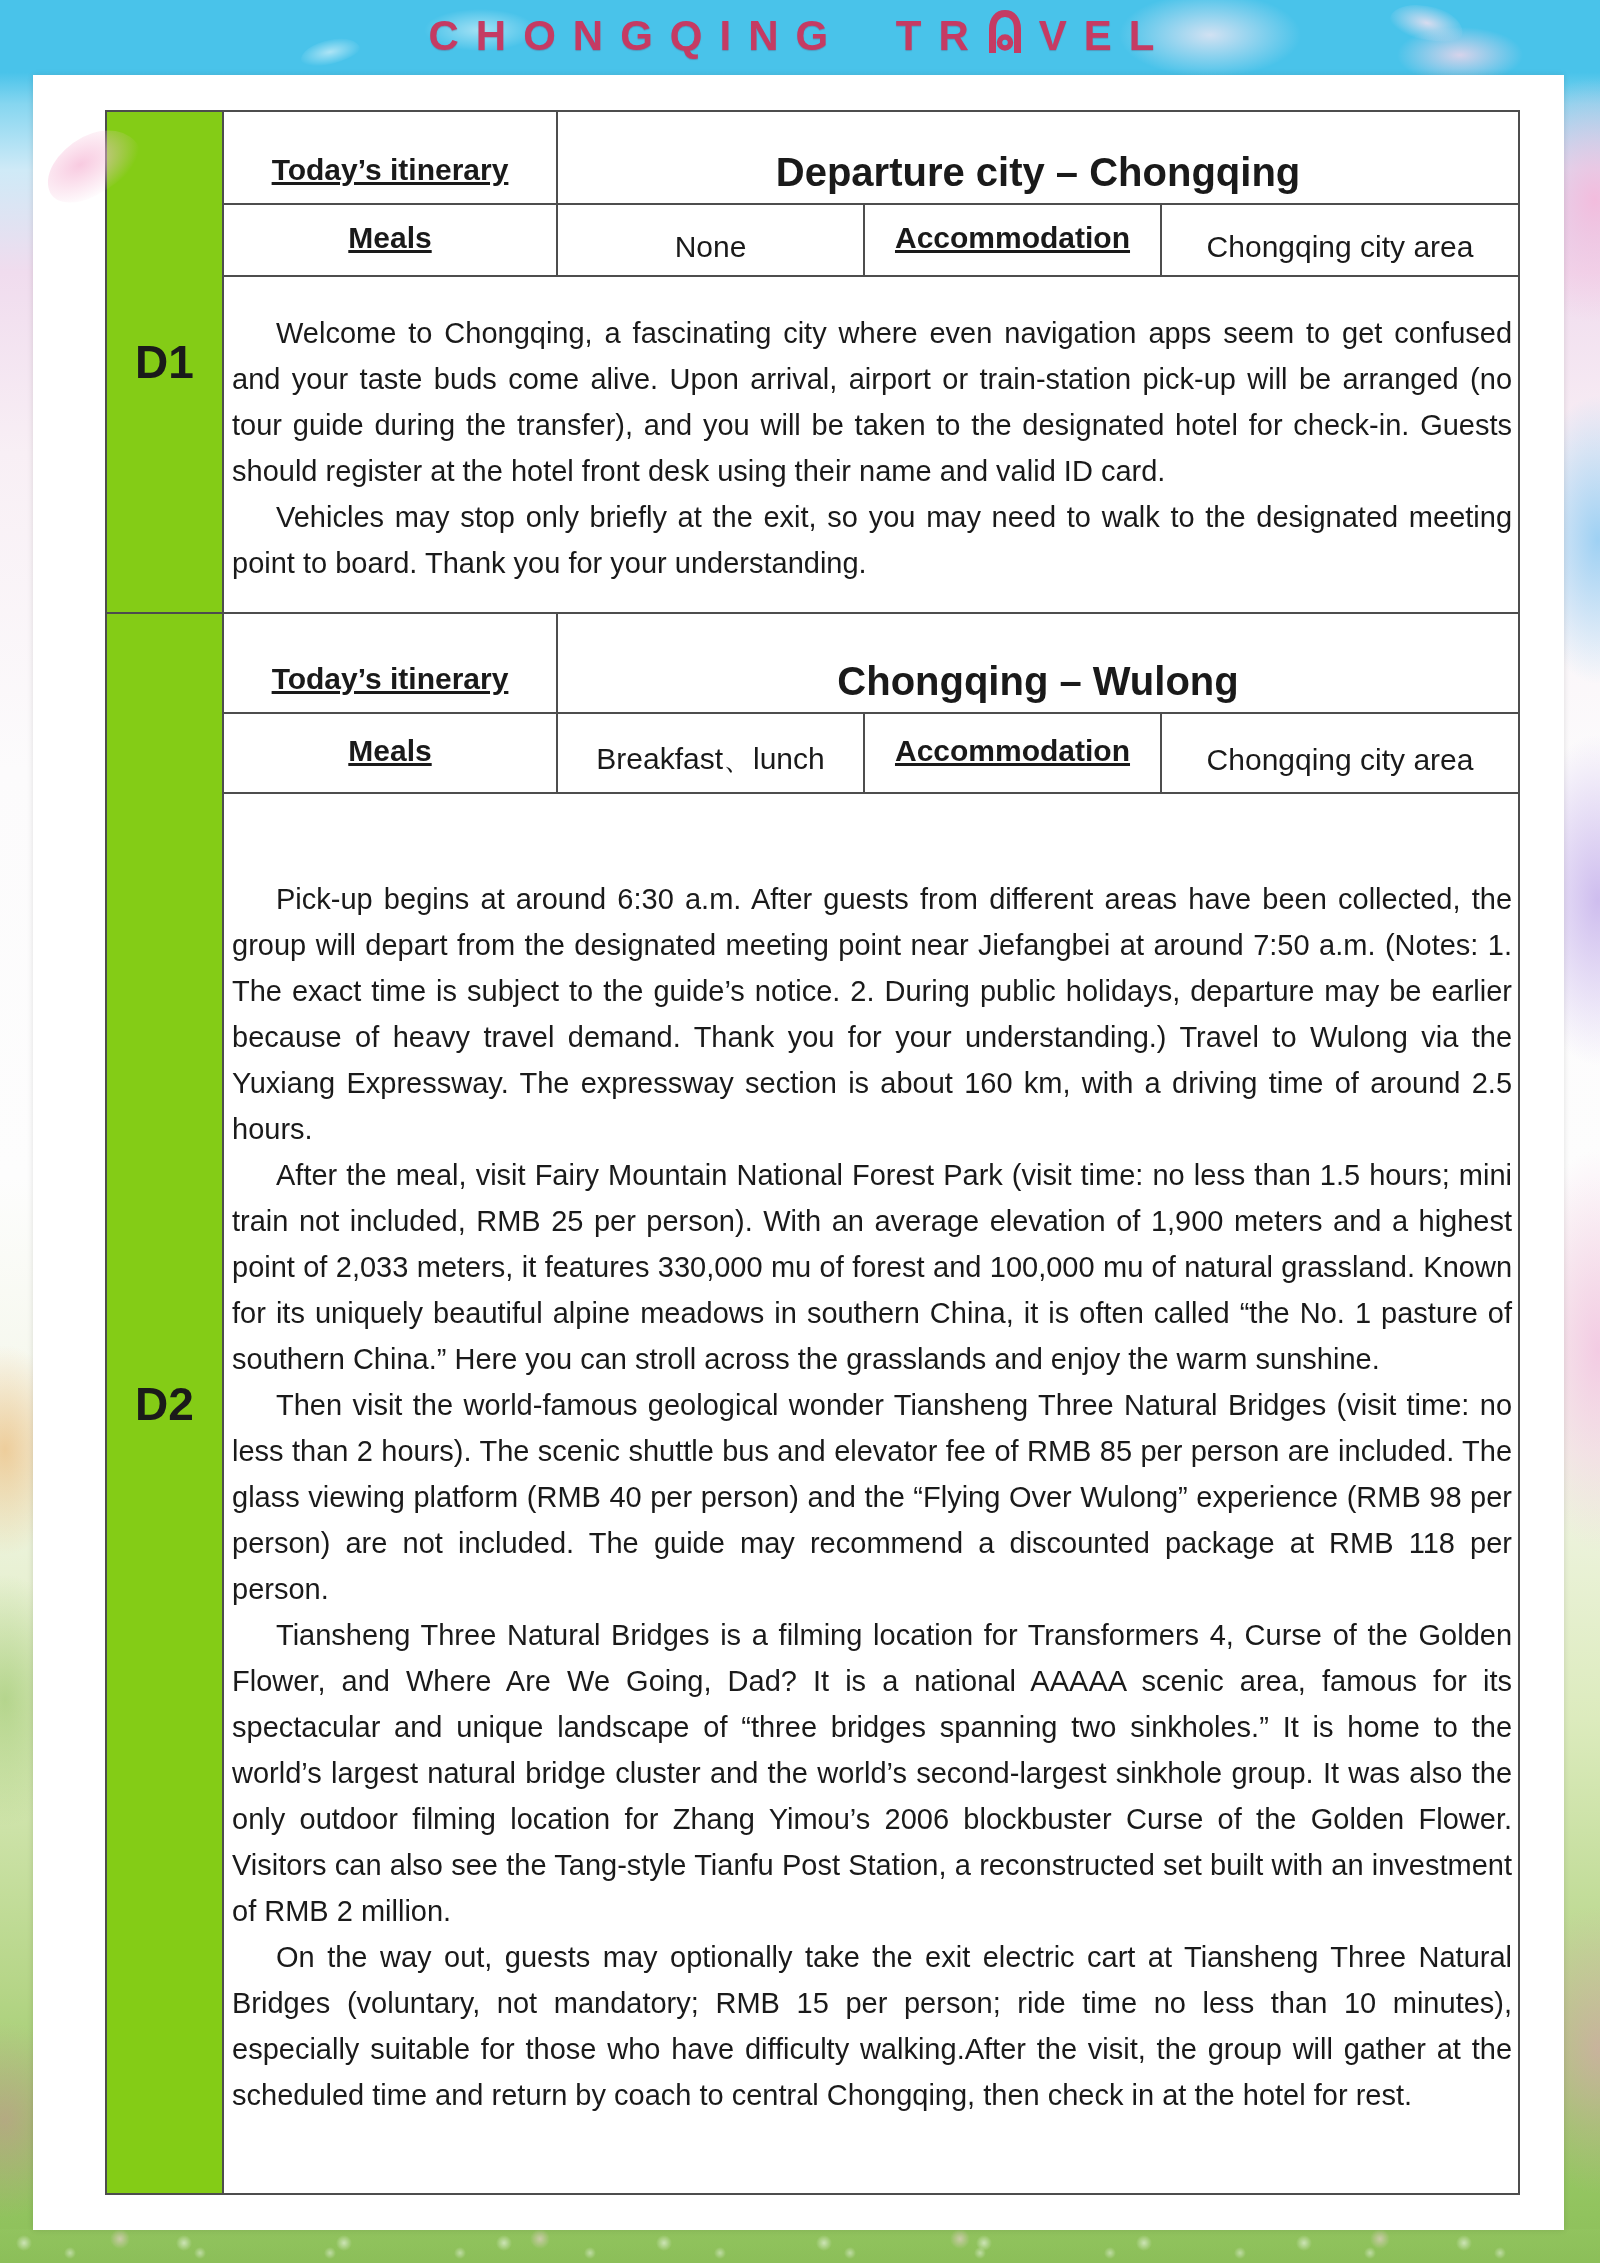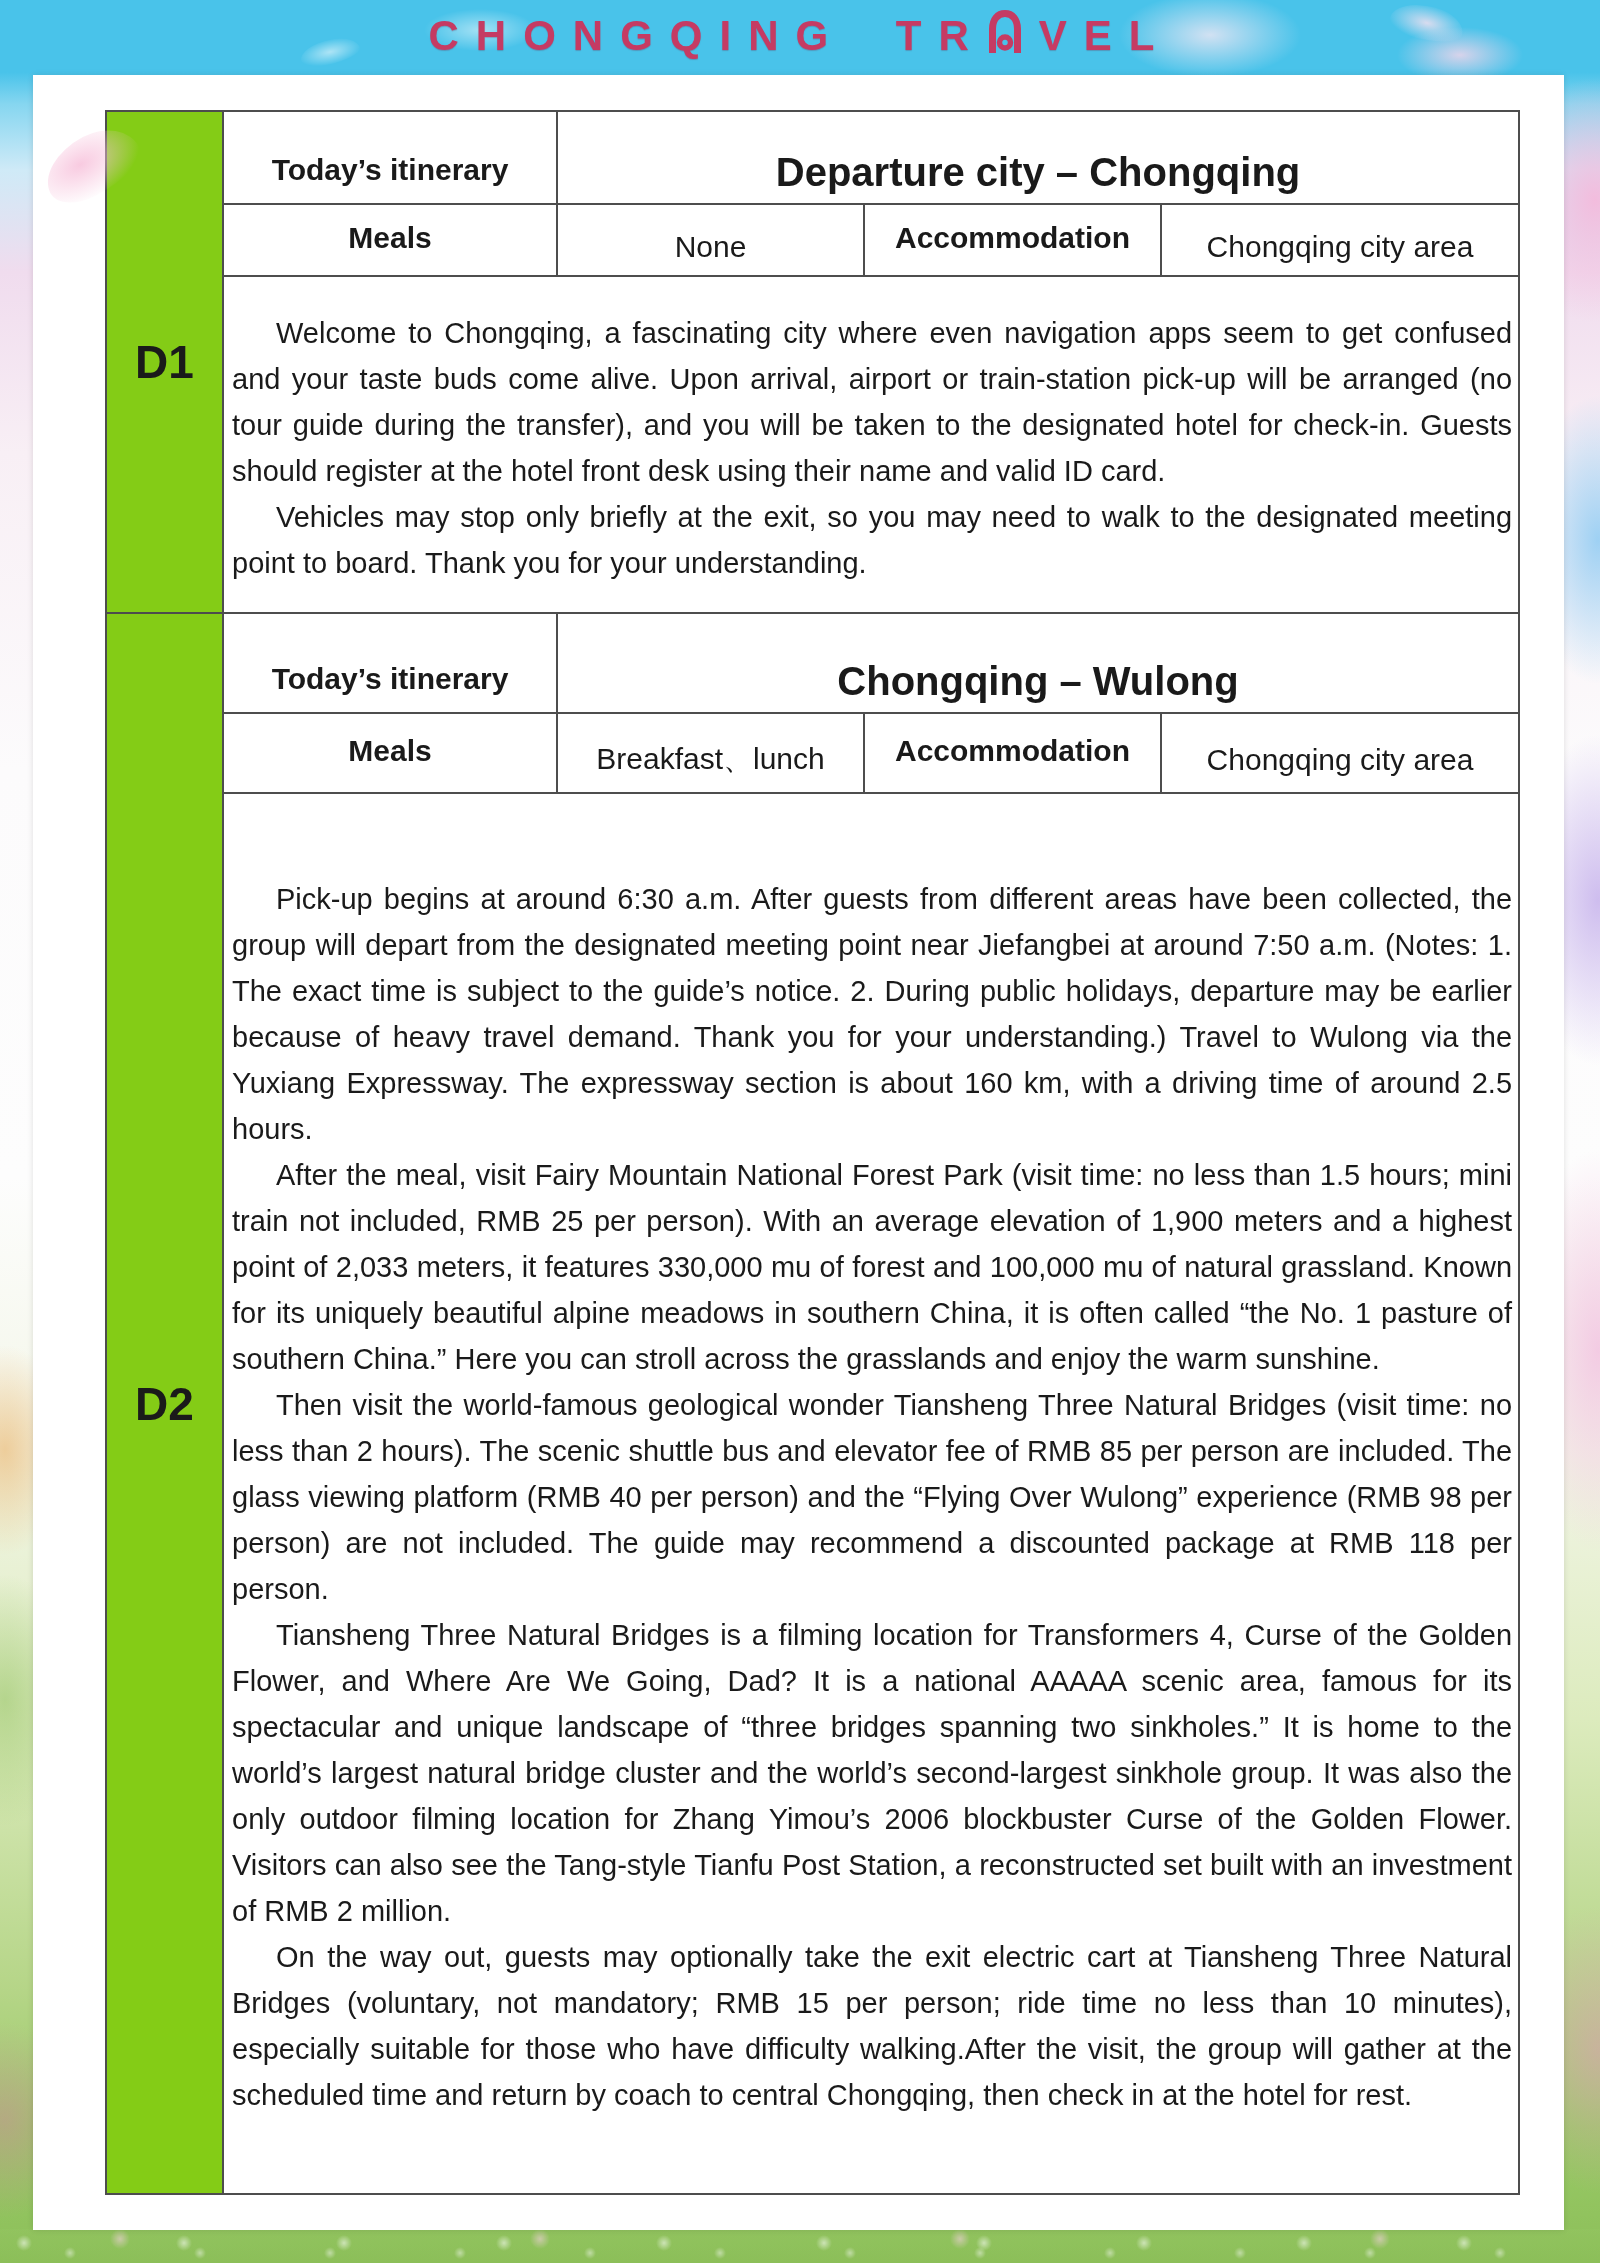--- a/index.html
+++ b/index.html
@@ -87,20 +87,21 @@
   }
   td.route-cell{
     font-size:40px;font-weight:bold;
     text-align:center;vertical-align:bottom;
     padding-bottom:8px;
   }
   td.sub-label{
     font-size:30px;font-weight:bold;
     text-align:center;vertical-align:bottom;
     padding-bottom:16px;
+    text-decoration:underline;
   }
   tr.meals-row td.sub-label{vertical-align:middle;padding-bottom:11px;padding-top:6px;}
   td.value-cell{
     font-size:30px;
     text-align:center;vertical-align:middle;
     padding-top:14px;
   }
   td.text-cell{
     font-size:29px;
     vertical-align:middle;

